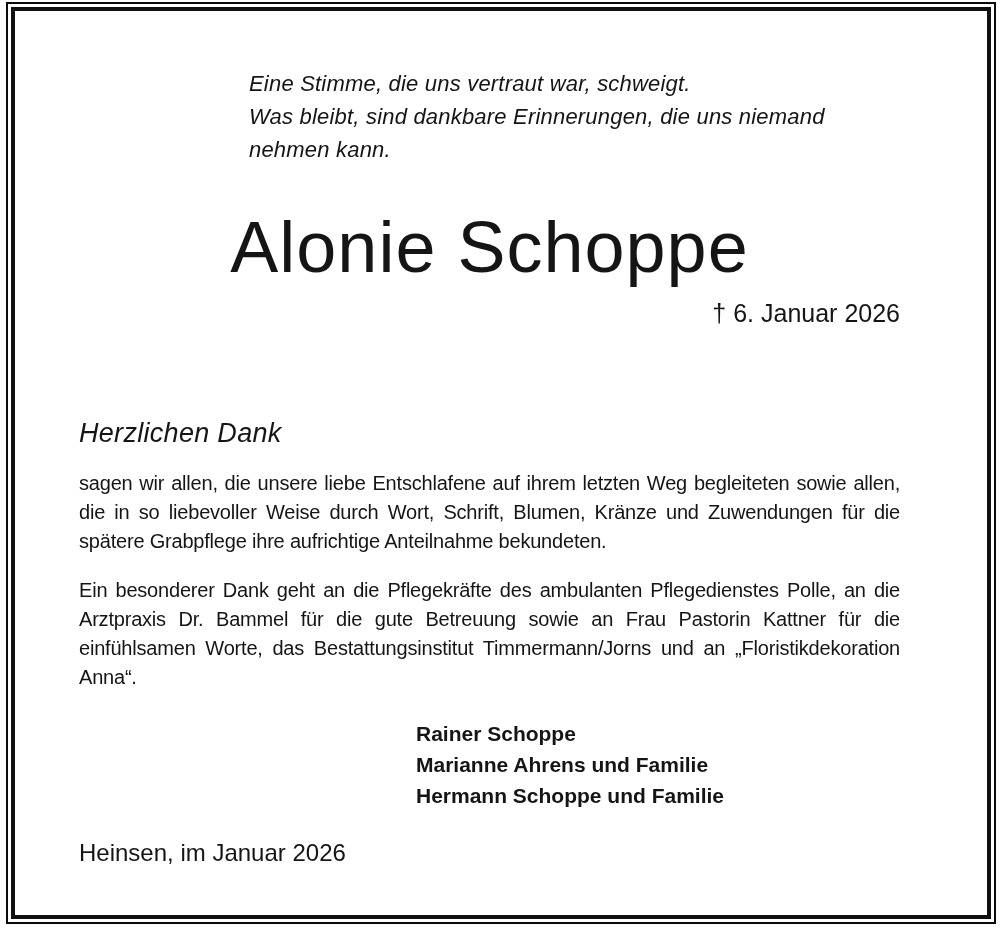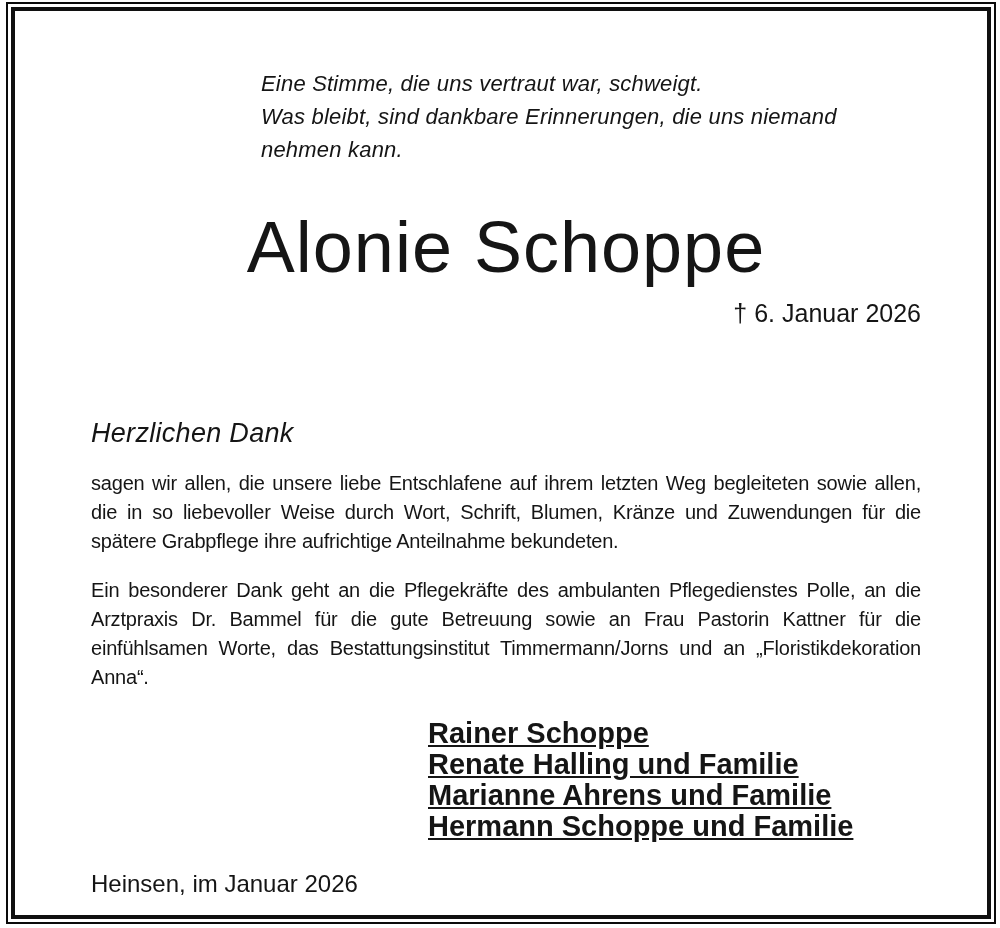--- a/index.html
+++ b/index.html
@@ -20,23 +20,22 @@
     border: 2px solid #0a0a0a;
   }
   .frame-inner {
     position: absolute;
     top: 3px; left: 3px; right: 3px; bottom: 3px;
     border: 4px solid #101010;
   }
   .content {
     position: absolute;
     top: 0; left: 0; right: 0; bottom: 0;
-    padding: 0 66px 0 64px;
+    padding: 0 87px 0 64px;
     overflow: hidden;
-    margin-left: 12px;
   }
   .epigraph {
     margin: 56px 0 0 170px;
     font-style: italic;
     font-size: 22px;
     line-height: 33px;
     letter-spacing: 0.2px;
   }
   .name {
     margin-top: 42px;
@@ -61,23 +60,22 @@
   .para {
     margin-top: 20px;
     font-size: 20px;
     line-height: 29px;
     text-align: justify;
     letter-spacing: -0.2px;
   }
   .mourners {
     margin: 26px 0 0 337px;
     font-weight: bold;
-    font-size: 29px;
+    font-size: 21px;
     line-height: 31px;
-    text-decoration: underline;
   }
   .place-date {
     margin-top: 28px;
     font-size: 24px;
   }
 </style>
 </head>
 <body>
 
 <div class="page">
@@ -95,21 +93,20 @@
         <div class="death-date">† 6. Januar 2026</div>
 
         <h2 class="thanks">Herzlichen Dank</h2>
 
         <p class="para">sagen wir allen, die unsere liebe Entschlafene auf ihrem letzten Weg begleiteten sowie allen, die in so liebevoller Weise durch Wort, Schrift, Blumen, Kränze und Zuwendungen für die spätere Grabpflege ihre aufrichtige Anteilnahme bekundeten.</p>
 
         <p class="para">Ein besonderer Dank geht an die Pflegekräfte des ambulanten Pflegedienstes Polle, an die Arztpraxis Dr. Bammel für die gute Betreuung sowie an Frau Pastorin Kattner für die einfühlsamen Worte, das Bestattungsinstitut Timmermann/Jorns und an „Floristikdekoration Anna“.</p>
 
         <div class="mourners">
           <div class="mourner">Rainer Schoppe</div>
-          <div class="mourner">Renate Halling und Familie</div>
           <div class="mourner">Marianne Ahrens und Familie</div>
           <div class="mourner">Hermann Schoppe und Familie</div>
         </div>
 
         <div class="place-date">Heinsen, im Januar 2026</div>
 
       </div>
     </div>
   </div>
 </div>

